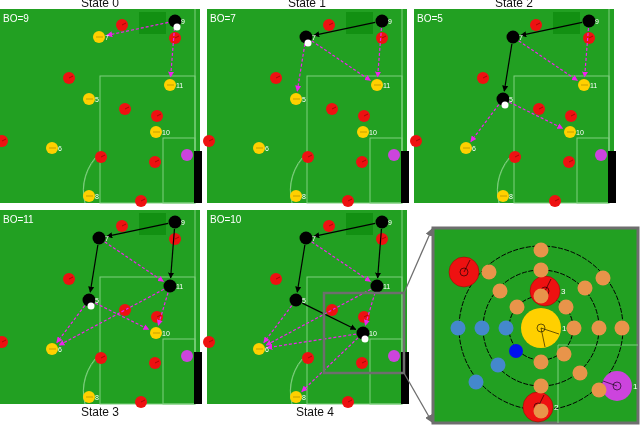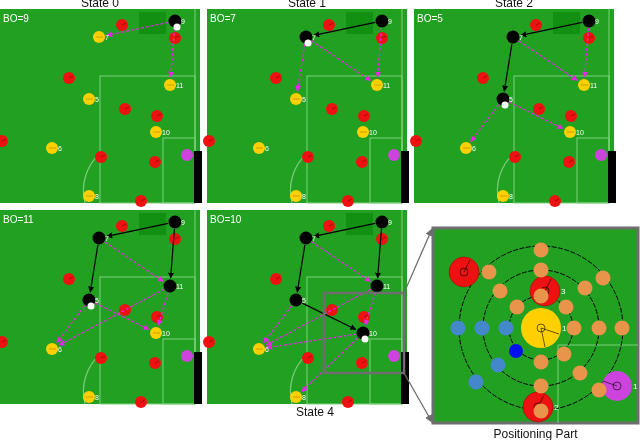--- a/index.html
+++ b/index.html
@@ -358,15 +358,15 @@
         <circle cx="541" cy="386" r="7.5" fill="#e8944a"></circle>
         <circle cx="599" cy="390" r="7.5" fill="#e8944a"></circle>
         <circle cx="541" cy="411" r="7.5" fill="#e8944a"></circle>
         <circle cx="516" cy="351" r="7" fill="#0011ee"></circle>
       </g>
   </svg>
 
   <div class="caption" style="left:0;width:200px;top:-4px;">State 0</div>
   <div class="caption" style="left:207px;width:200px;top:-4px;">State 1</div>
   <div class="caption" style="left:414px;width:200px;top:-4px;">State 2</div>
+  <div class="caption" style="left:0;width:200px;top:405px;">State 3</div>
   <div class="caption" style="left:215px;width:200px;top:405px;">State 4</div>
-  <div class="caption" style="left:433px;width:205px;top:427px;">Positioning Part</div>
 </div>
 
 </body></html>

